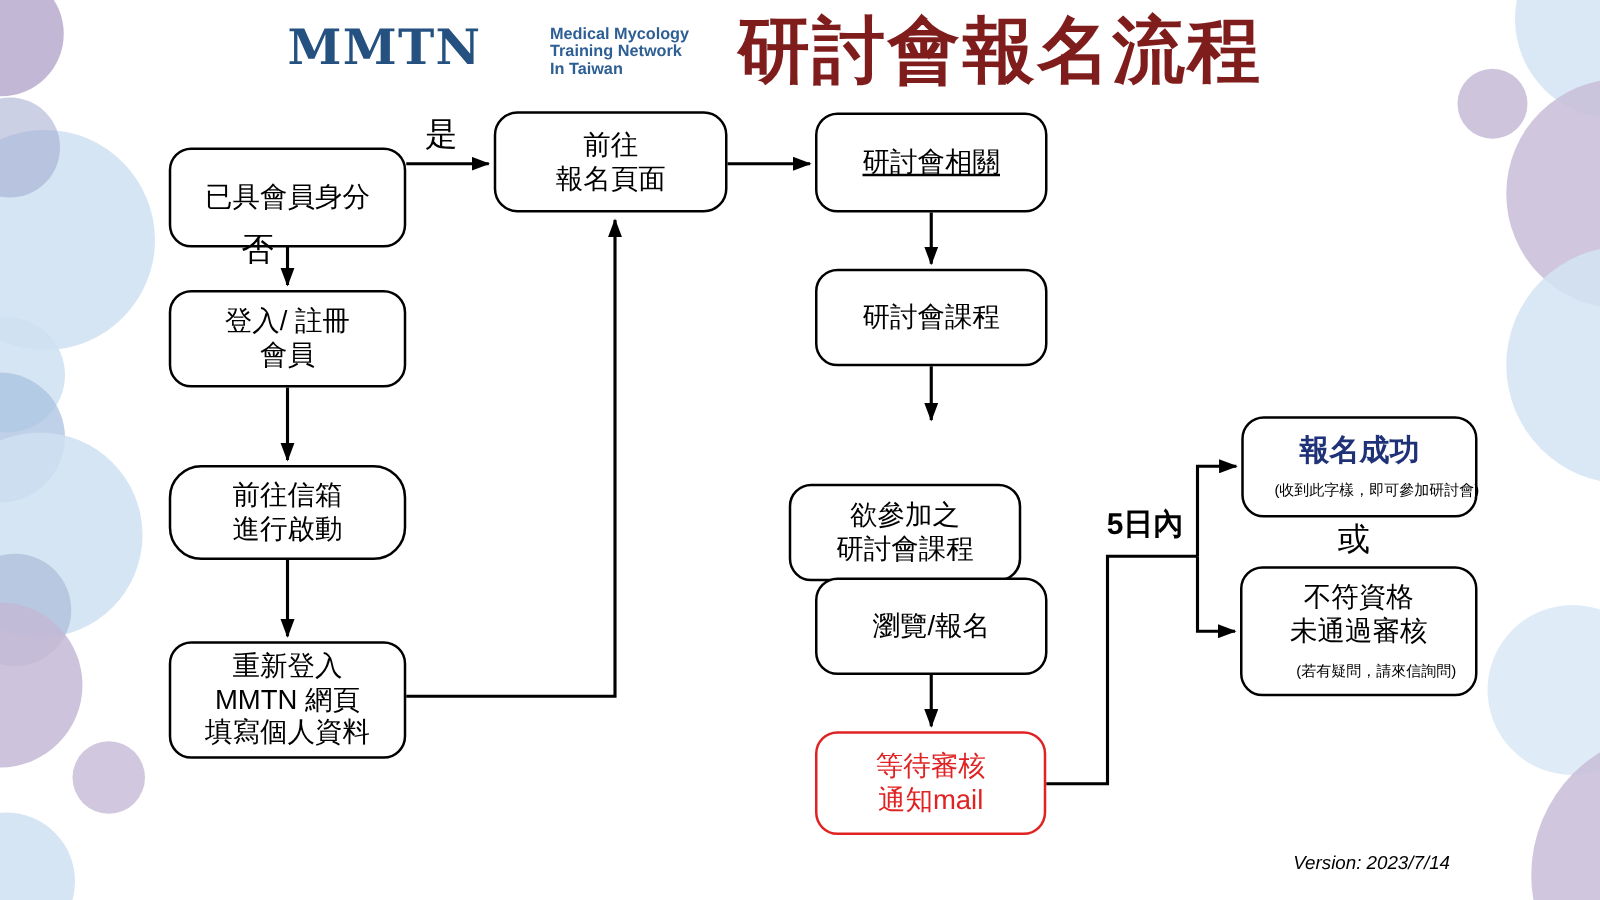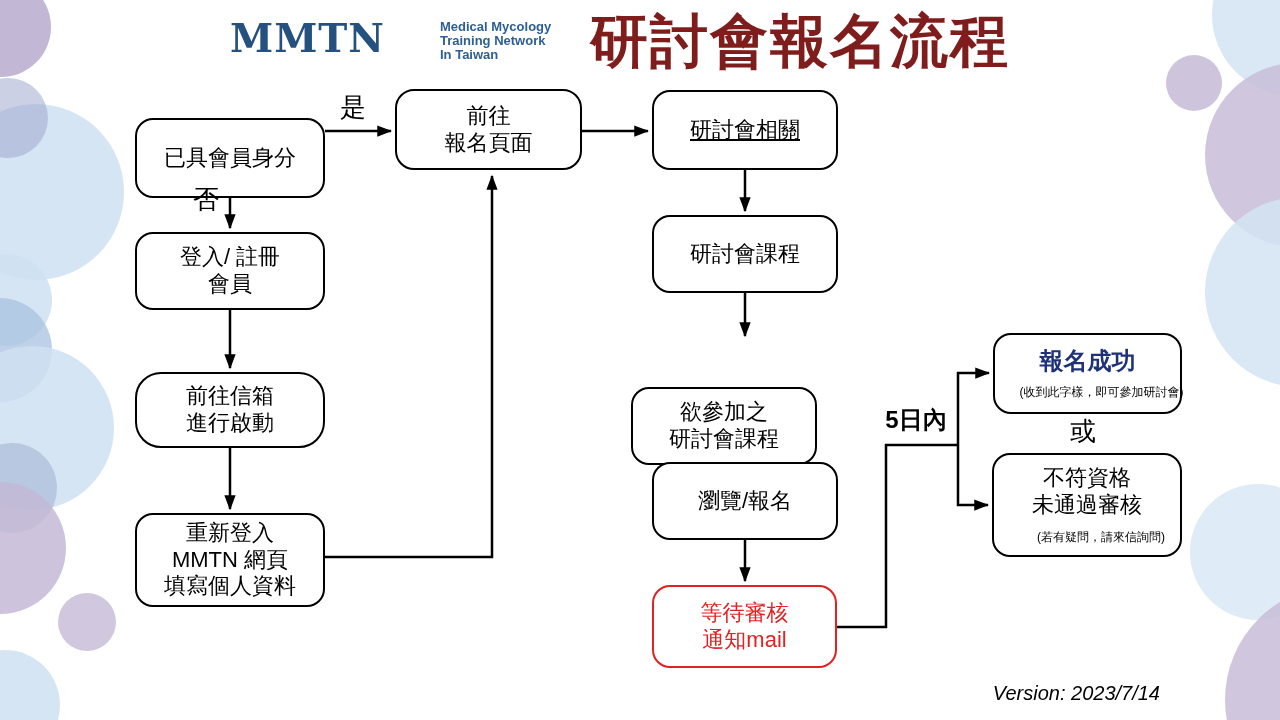--- a/index.html
+++ b/index.html
@@ -35,21 +35,21 @@
   }
   .node span{display:block;}
   .node.red{border-color:#E02222;color:#E02222;}
   .node .big-blue{font-size:24px;font-weight:bold;color:#1F3177;line-height:1.1;}
   .node .subtitle{font-size:12px;color:#000;margin-top:11px;line-height:1.2;white-space:nowrap;padding-left:28px;}
   
   .flow-label{font-size:26px;color:#000;text-align:center;line-height:1;}
   .flow-label.small{font-size:24px;font-weight:600;}
   .version{
     left:990px;top:682px;width:170px;text-align:right;
-    font-size:20px;font-style:italic;color:#000;
+    font-size:15px;font-style:italic;color:#000;
   }
 </style>
 </head>
 <body>
 
 <div id="slide">
 
   <svg id="decor" class="layer">
     <g fill-opacity="0.85">
       <circle cx="1" cy="27" r="50" fill="#b7abce"></circle>

